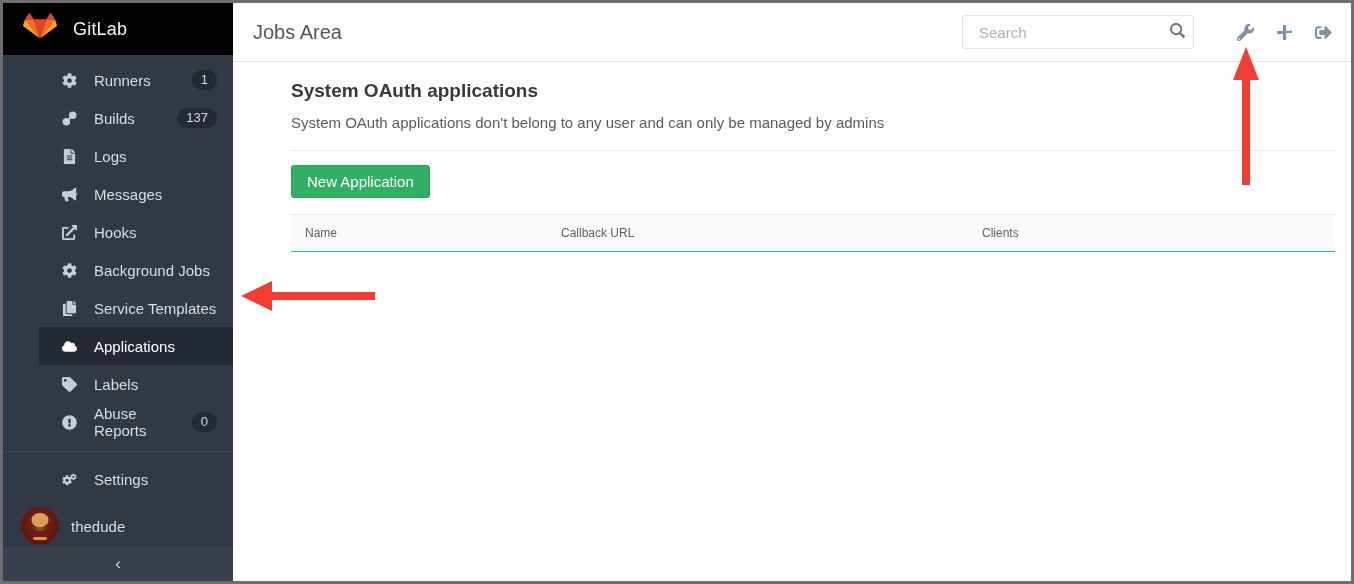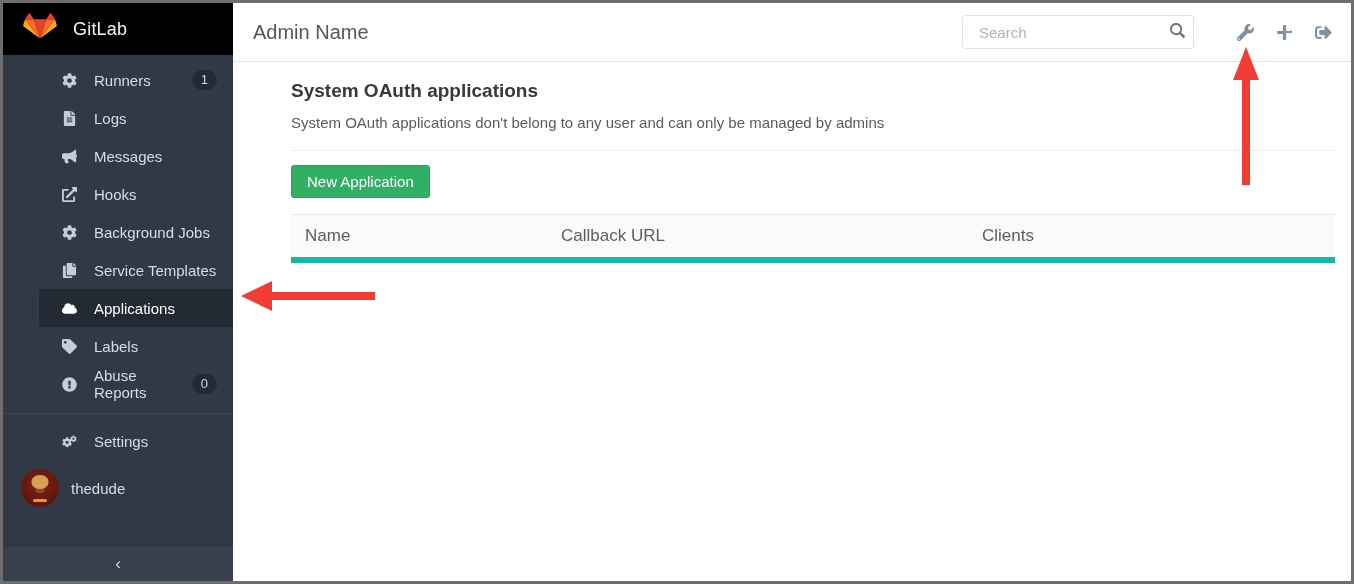--- a/index.html
+++ b/index.html
@@ -46,22 +46,22 @@
   .search-glyph svg{width:15px;height:15px;fill:currentColor;}
   .hdr-icon{width:20px;height:18px;color:#7f8fa4;margin-left:19px;cursor:pointer;display:inline-flex;align-items:center;justify-content:center;}
   .hdr-icon svg{width:17px;height:17px;fill:currentColor;}
   .content{padding:18px 16px 0 16px;margin-left:42px;}
   .content h2{font-size:19px;font-weight:700;color:#383838;margin:0 0 12px 0;}
   .content .desc{font-size:15px;color:#5b5b5b;margin:0;}
   .rule{border:none;border-top:1px solid #ececec;margin:19px 0 0 0;}
   .btn-green{display:inline-block;margin-top:14px;background:#31af64;border:1px solid #2c9d5a;
     color:#fff;font-size:15px;padding:7px 15px;border-radius:3px;cursor:pointer;font-family:inherit;}
   .apps-table{width:100%;border-collapse:collapse;margin-top:16px;}
-  .apps-table th{background:#fafafa;border-top:1px solid #e9e9e9;border-bottom:6px solid #14b8a6;
-    font-weight:400;font-size:17px;color:#5e5e5e;text-align:left;padding:11px 14px;}
+  .apps-table th{background:#fafafa;border-top:1px solid #e9e9e9;border-bottom:1px solid #14b8a6;
+    font-weight:400;font-size:12px;color:#5e5e5e;text-align:left;padding:11px 14px;}
   .col-name{width:228px;}
   .col-url{width:393px;}
   
   .arrow{position:absolute;z-index:50;}
   .tri{width:0;height:0;position:absolute;}
   .shaft{position:absolute;background:#f23d35;}
   .arrow-up .tri{left:0;top:0;border-left:13px solid transparent;border-right:13px solid transparent;border-bottom:33px solid #f23d35;}
   .arrow-up .shaft{left:9px;top:30px;width:8px;height:108px;}
   .arrow-left .tri{left:0;top:0;border-top:15px solid transparent;border-bottom:15px solid transparent;border-right:31px solid #f23d35;}
   .arrow-left .shaft{left:28px;top:11px;width:106px;height:8px;}
@@ -90,20 +90,31 @@
       <div class="nav-item">
         <span class="ico">
             <svg viewBox="0 0 512 512">
               <path d="M487.4 315.7l-42.6-24.6c4.3-23.2 4.3-47 0-70.2l42.6-24.6c4.9-2.8 7.1-8.6 5.5-14-11.1-35.6-30-67.8-54.7-94.6-3.8-4.1-10-5.1-14.8-2.3L380.8 110c-17.9-15.4-38.5-27.3-60.8-35.1V25.8c0-5.6-3.9-10.5-9.4-11.7-36.7-8.2-74.3-7.8-109.2 0-5.5 1.2-9.4 6.1-9.4 11.7V75c-22.2 7.9-42.8 19.8-60.8 35.1L90.7 85.5c-4.9-2.8-11-1.9-14.8 2.3-24.7 26.7-43.6 58.9-54.7 94.6-1.7 5.4.6 11.2 5.5 14L69.3 221c-4.3 23.2-4.3 47 0 70.2l-42.6 24.6c-4.9 2.8-7.1 8.6-5.5 14 11.1 35.6 30 67.8 54.7 94.6 3.8 4.1 10 5.1 14.8 2.3l42.6-24.6c17.9 15.4 38.5 27.3 60.8 35.1v49.2c0 5.6 3.9 10.5 9.4 11.7 36.7 8.2 74.3 7.8 109.2 0 5.5-1.2 9.4-6.1 9.4-11.7v-49.2c22.2-7.9 42.8-19.8 60.8-35.1l42.6 24.6c4.9 2.8 11 1.9 14.8-2.3 24.7-26.7 43.6-58.9 54.7-94.6 1.5-5.5-.7-11.3-5.6-14.1zM256 336c-44.1 0-80-35.9-80-80s35.9-80 80-80 80 35.9 80 80-35.9 80-80 80z"></path>
             </svg>
           </span>
         <span>Runners</span>
         <span class="badge">1</span>
       </div>
 
+      <div class="nav-item">
+        <span class="ico">
+            <svg viewBox="0 0 16 16" fill="none" stroke="currentColor" stroke-width="2">
+              <circle cx="4.6" cy="11.4" r="3"></circle>
+              <circle cx="11.4" cy="4.6" r="3"></circle>
+              <line x1="6.6" y1="9.4" x2="9.4" y2="6.6"></line>
+            </svg>
+          </span>
+        <span>Builds</span>
+        <span class="badge">137</span>
+      </div>
 
       <div class="nav-item">
         <span class="ico">
             <svg viewBox="0 0 384 512">
               <path d="M224 136V0H24C10.7 0 0 10.7 0 24v464c0 13.3 10.7 24 24 24h336c13.3 0 24-10.7 24-24V160H248c-13.2 0-24-10.8-24-24zm64 236c0 6.6-5.4 12-12 12H108c-6.6 0-12-5.4-12-12v-8c0-6.6 5.4-12 12-12h168c6.6 0 12 5.4 12 12v8zm0-64c0 6.6-5.4 12-12 12H108c-6.6 0-12-5.4-12-12v-8c0-6.6 5.4-12 12-12h168c6.6 0 12 5.4 12 12v8zm0-72v8c0 6.6-5.4 12-12 12H108c-6.6 0-12-5.4-12-12v-8c0-6.6 5.4-12 12-12h168c6.6 0 12 5.4 12 12zm96-114.1v6.1H256V0h6.1c6.4 0 12.5 2.5 17 7l97.9 98c4.5 4.5 7 10.6 7 16.9z"></path>
             </svg>
           </span>
         <span>Logs</span>
       </div>
 
@@ -191,21 +202,21 @@
       </div>
     </nav>
 
     <div class="sb-footer">
       <span>‹</span>
     </div>
   </aside>
 
   <main class="main">
     <header class="topbar">
-      <h1 class="page-title">Admin Name</h1>
+      <h1 class="page-title">Jobs Area</h1>
       <div class="topbar-right">
         <div class="searchbox">
           <input type="text" placeholder="Search" style="">
           <span class="search-glyph"><svg viewBox="0 0 512 512">
                 <path d="M505 442.7L405.3 343c-4.5-4.5-10.6-7-17-7H372c27.6-35.3 44-79.7 44-128C416 93.1 322.9 0 208 0S0 93.1 0 208s93.1 208 208 208c48.3 0 92.7-16.4 128-44v16.3c0 6.4 2.5 12.5 7 17l99.7 99.7c9.4 9.4 24.6 9.4 33.9 0l28.3-28.3c9.4-9.3 9.4-24.5.1-33.9zm-297-89.7c-79.5 0-144-64.3-144-144 0-79.5 64.3-144 144-144 79.5 0 144 64.3 144 144 0 79.5-64.3 144-144 144z"></path>
               </svg></span>
         </div>
         <span class="hdr-icon">
             <svg viewBox="0 0 512 512">
               <path d="M507.73 109.1c-2.24-9.03-13.54-12.09-20.12-5.51l-74.36 74.36-67.88-11.31-11.31-67.88 74.36-74.36c6.62-6.62 3.43-17.9-5.66-20.16-47.38-11.74-99.55.91-136.58 37.93-39.64 39.64-50.55 97.1-34.05 147.2L18.74 402.76c-24.99 24.99-24.99 65.51 0 90.5 24.99 24.99 65.51 24.99 90.5 0l213.21-213.21c50.12 16.71 107.47 5.68 147.37-34.22 37.07-37.07 49.7-89.32 37.91-136.73zM64 472c-13.25 0-24-10.75-24-24 0-13.26 10.75-24 24-24s24 10.74 24 24c0 13.25-10.75 24-24 24z"></path>

